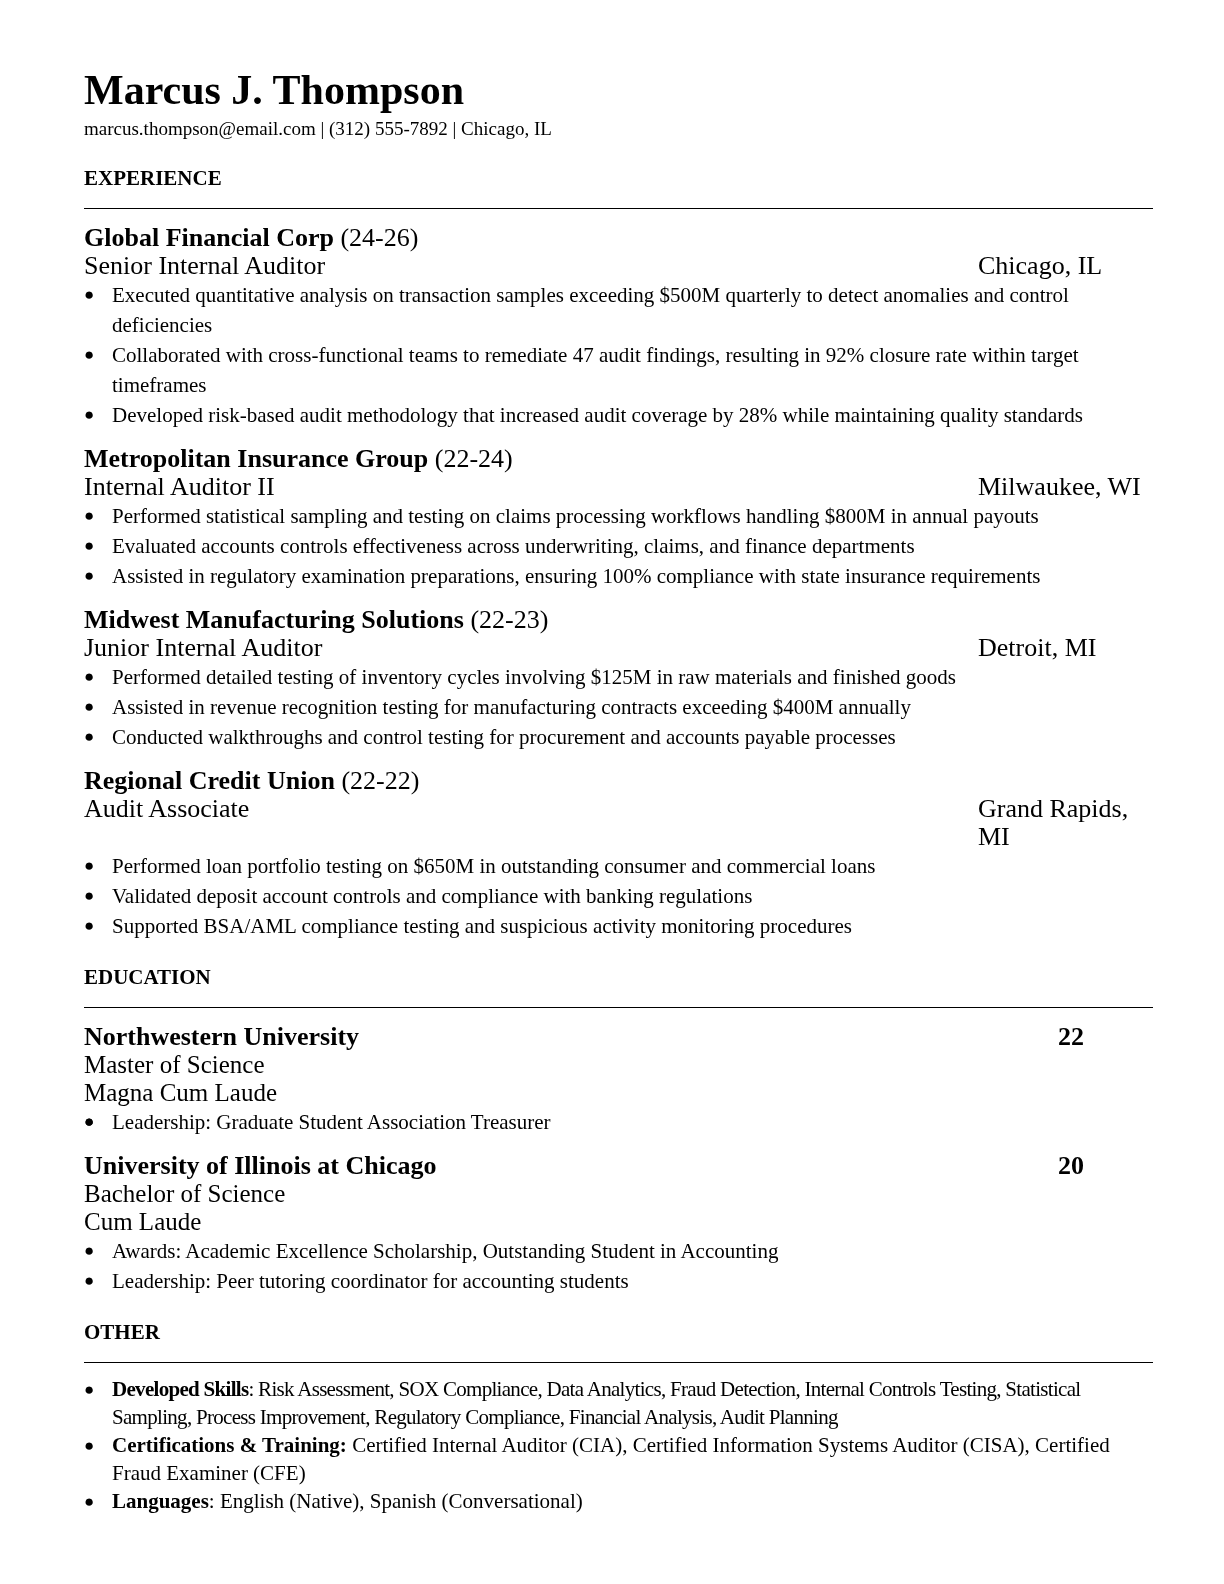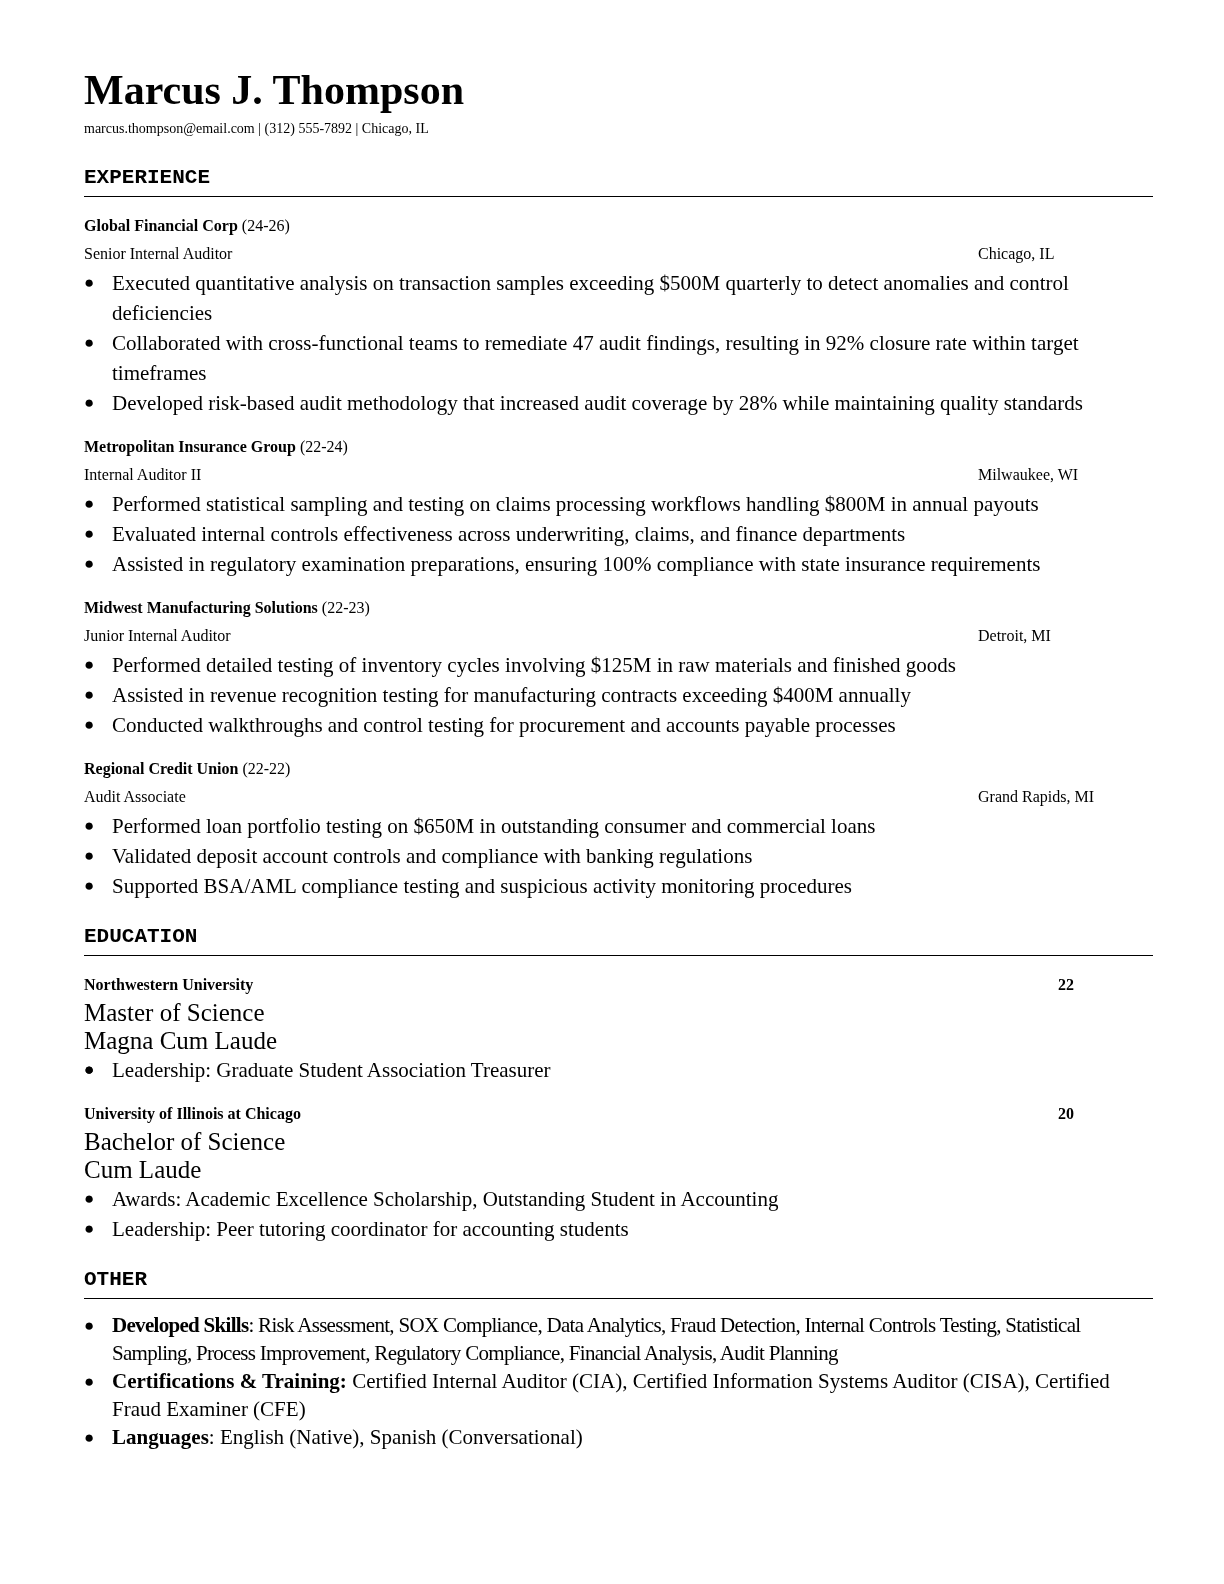--- a/index.html
+++ b/index.html
@@ -3,27 +3,27 @@
 <meta charset="utf-8">
 <style>
   html, body { margin: 0; padding: 0; background: #ffffff; }
   body {
     width: 1224px; height: 1584px; position: relative;
     font-family: "Liberation Serif", "DejaVu Serif", serif;
     color: #000; overflow: hidden;
   }
   .page { position: absolute; left: 84px; top: 64px; width: 1069px; }
   .name { font-size: 42px; font-weight: bold; line-height: 52px; margin: 0; }
-  .contact { font-size: 14px; line-height: 26px; margin: 0; }
+  .contact { font-size: 19px; line-height: 26px; margin: 0; }
   .section-head {
     font-size: 21px; font-weight: bold; line-height: 28px;
-    border-bottom: 1.5px solid #000; padding-bottom: 4px; margin-top: 22px; font-family: Liberation Mono, monospace;
+    border-bottom: 1.5px solid #000; padding-bottom: 16px; margin-top: 22px;
   }
   .entry { margin-top: 15px; }
-  .row { display: flex; font-size: 16px; line-height: 28px; }
+  .row { display: flex; font-size: 26px; line-height: 28px; }
   .row .left { flex: 1; }
   .row .right { width: 175px; text-align: left; }
   .row .right-bold { width: 95px; text-align: left; font-weight: bold; }
   .bold { font-weight: bold; }
   ul { list-style: none; margin: 0; padding: 0; }
   li {
     position: relative; padding-left: 28px;
     font-size: 21px; line-height: 30px;
   }
   li .bullet {
@@ -60,21 +60,21 @@
       <div class="entry">
         <div class="row">
           <div class="left"><span class="bold">Metropolitan Insurance Group</span> <span>(22-24)</span></div>
         </div>
         <div class="row">
           <div class="left">Internal Auditor II</div>
           <div class="right">Milwaukee, WI</div>
         </div>
         <ul>
           <li><span class="bullet">●</span><span>Performed statistical sampling and testing on claims processing workflows handling $800M in annual payouts</span></li>
-          <li><span class="bullet">●</span><span>Evaluated internal controls effectiveness across underwriting, claims, and finance departments</span></li>
+          <li><span class="bullet">●</span><span>Evaluated accounts controls effectiveness across underwriting, claims, and finance departments</span></li>
           <li><span class="bullet">●</span><span>Assisted in regulatory examination preparations, ensuring 100% compliance with state insurance requirements</span></li>
         </ul>
       </div>
       <div class="entry">
         <div class="row">
           <div class="left"><span class="bold">Midwest Manufacturing Solutions</span> <span>(22-23)</span></div>
         </div>
         <div class="row">
           <div class="left">Junior Internal Auditor</div>
           <div class="right">Detroit, MI</div>

